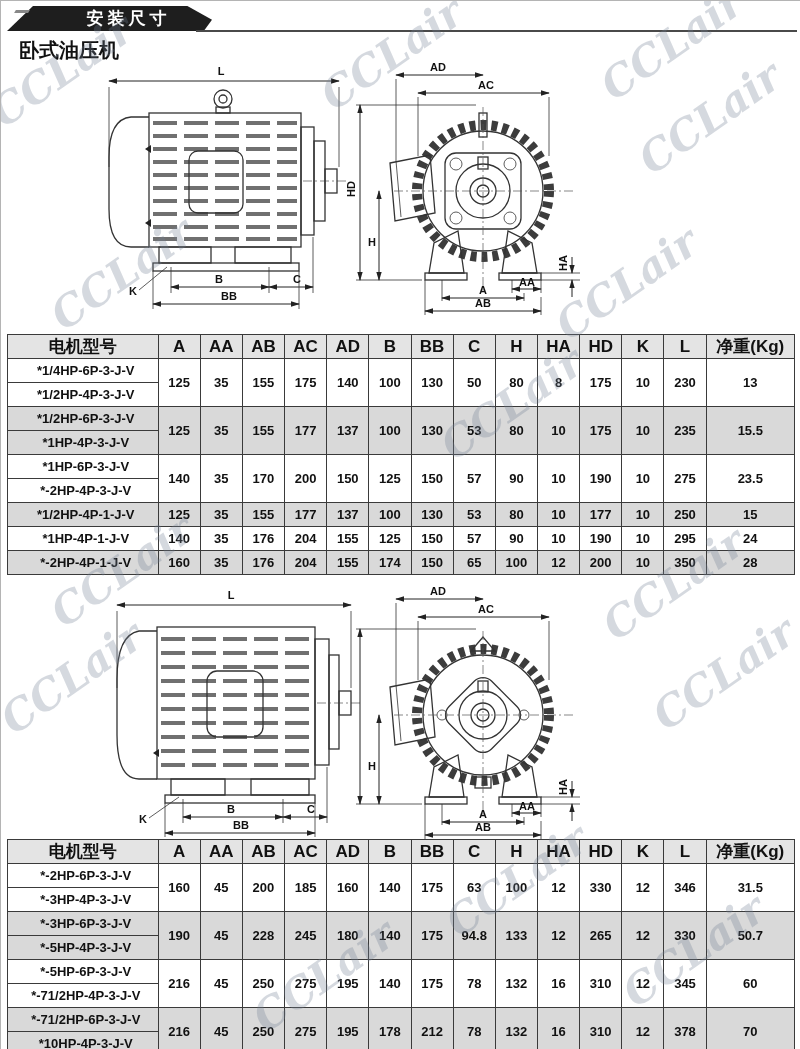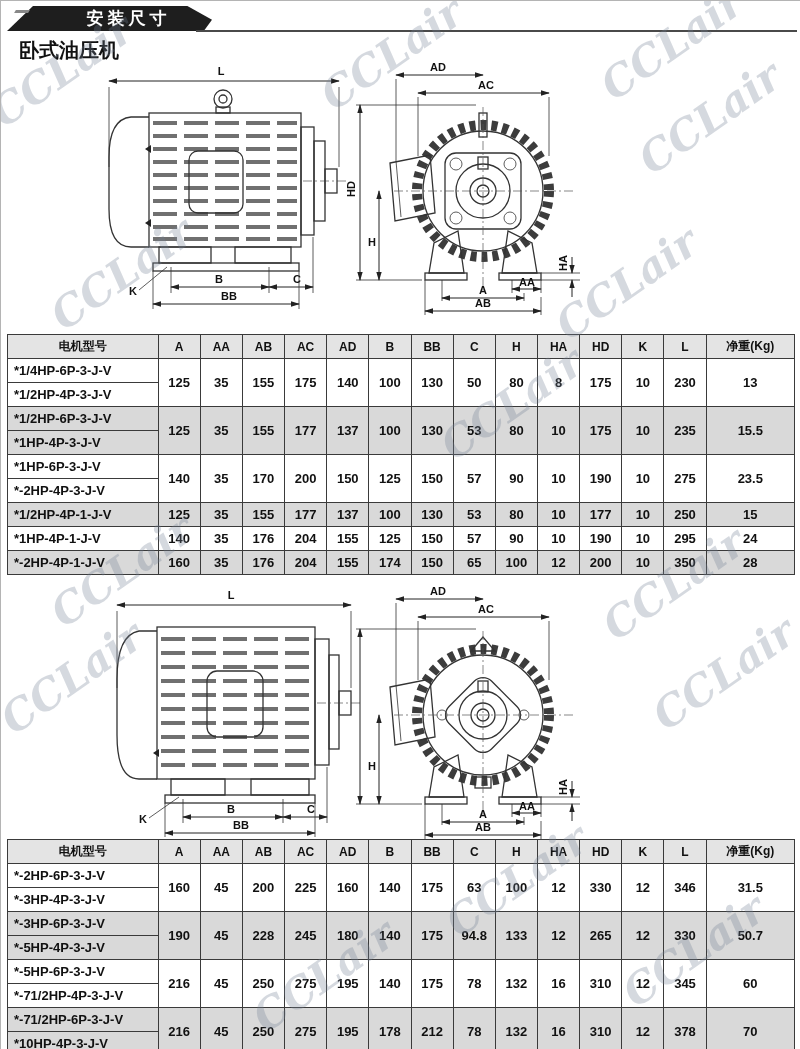--- a/index.html
+++ b/index.html
@@ -10,22 +10,22 @@
           clip-path:polygon(0 100%,26px 0,88% 0,100% 55%,96% 100%);display:flex;align-items:center;
           justify-content:center;}
   .banner span{color:#fff;font-weight:bold;font-size:17px;letter-spacing:4px;margin-left:38px;}
   .banner-tick{position:absolute;top:9px;left:14px;width:14px;height:3px;background:#888;transform:skewX(-30deg);}
   .banner-rule{position:absolute;top:29px;left:195px;right:4px;height:2px;background:#4a4a4a;}
   .subtitle{position:absolute;top:36px;left:18px;font-size:20px;font-weight:bold;color:#111;}
   
   .dim-table{border-collapse:collapse;table-layout:fixed;width:788px;font-size:13px;font-weight:bold;color:#111;}
   .dim-table td,.dim-table th{border:1.5px solid #3a3a3a;text-align:center;padding:0;height:23px;
         overflow:hidden;white-space:nowrap;}
-  .dim-table th{background:#e4e4e4;font-size:12px;}
-  .dim-table td.model{text-align:left;padding-left:6px;font-size:13px;}
+  .dim-table th{background:#e4e4e4;font-size:17px;}
+  .dim-table td.model{text-align:center;padding-left:6px;font-size:13px;}
   .dim-table tr.shaded td{background:#d9d9d9;}
   .t1wrap{position:absolute;left:6px;top:333px;}
   .t2wrap{position:absolute;left:6px;top:838px;}
   
   .fig{position:absolute;}
   svg{overflow:visible;}
   .ln{stroke:#333;stroke-width:1.3;fill:none;}
   .thin{stroke:#333;stroke-width:0.8;fill:none;}
   .dim{stroke:#222;stroke-width:1;fill:none;}
   .cl{stroke:#555;stroke-width:0.7;fill:none;stroke-dasharray:9 3 2 3;}
@@ -461,21 +461,21 @@
             <th>L</th>
             <th>净重(Kg)</th>
           </tr>
         </thead>
         <tbody>
           <tr>
             <td class="model">*-2HP-6P-3-J-V</td>
             <td rowspan="2">160</td>
             <td rowspan="2">45</td>
             <td rowspan="2">200</td>
-            <td rowspan="2">225</td>
+            <td rowspan="2">185</td>
             <td rowspan="2">160</td>
             <td rowspan="2">140</td>
             <td rowspan="2">175</td>
             <td rowspan="2">63</td>
             <td rowspan="2">100</td>
             <td rowspan="2">12</td>
             <td rowspan="2">330</td>
             <td rowspan="2">12</td>
             <td rowspan="2">346</td>
             <td rowspan="2">31.5</td>

